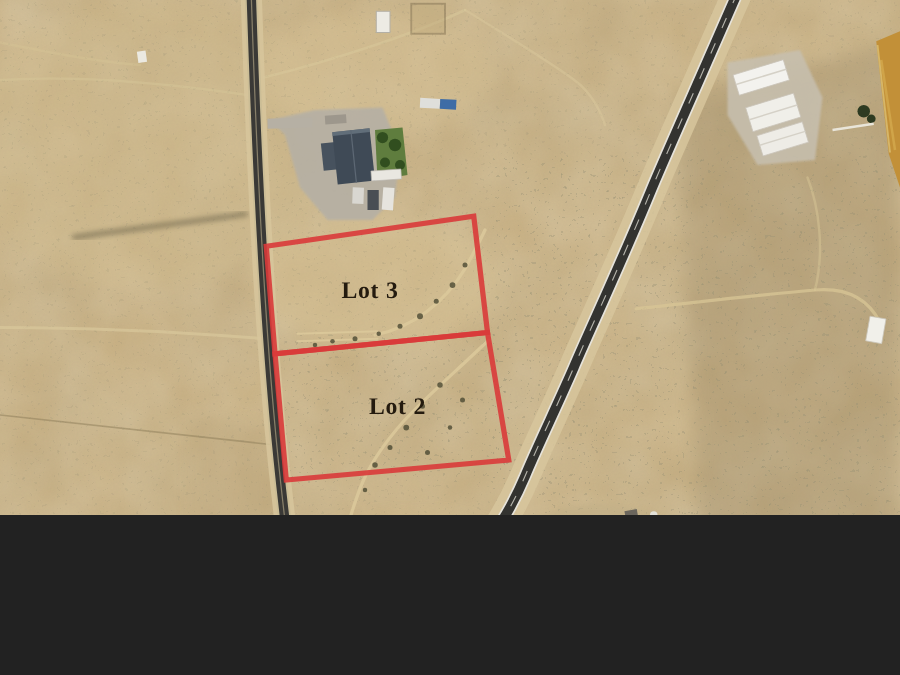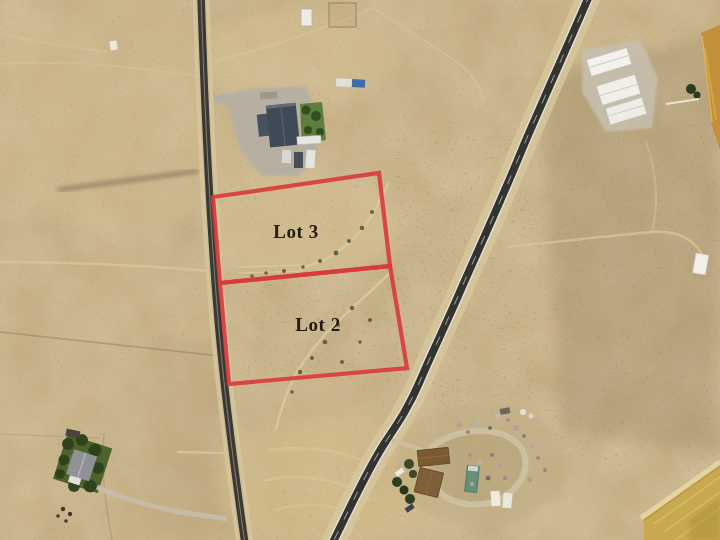--- a/index.html
+++ b/index.html
@@ -1,16 +1,16 @@
 <!DOCTYPE html>
 <html><head>
 <meta charset="utf-8">
 <style>
   html,body{margin:0;padding:0;background:#222;}
-  #stage{position:relative;width:720px;height:540px;overflow:hidden;font-family:"Liberation Sans",sans-serif;}
+  #stage{position:relative;width:720px;height:412px;overflow:hidden;font-family:"Liberation Sans",sans-serif;}
   #stage svg{display:block;width:720px;height:540px;}
   .lot-label{font-family:"Liberation Serif","DejaVu Serif",serif;font-weight:bold;font-size:19px;letter-spacing:.6px;}
 </style>
 </head>
 <body>
 
 <div id="stage">
 <svg viewBox="0 0 720 540" xmlns="http://www.w3.org/2000/svg">
   <defs>
     <filter id="soft">

